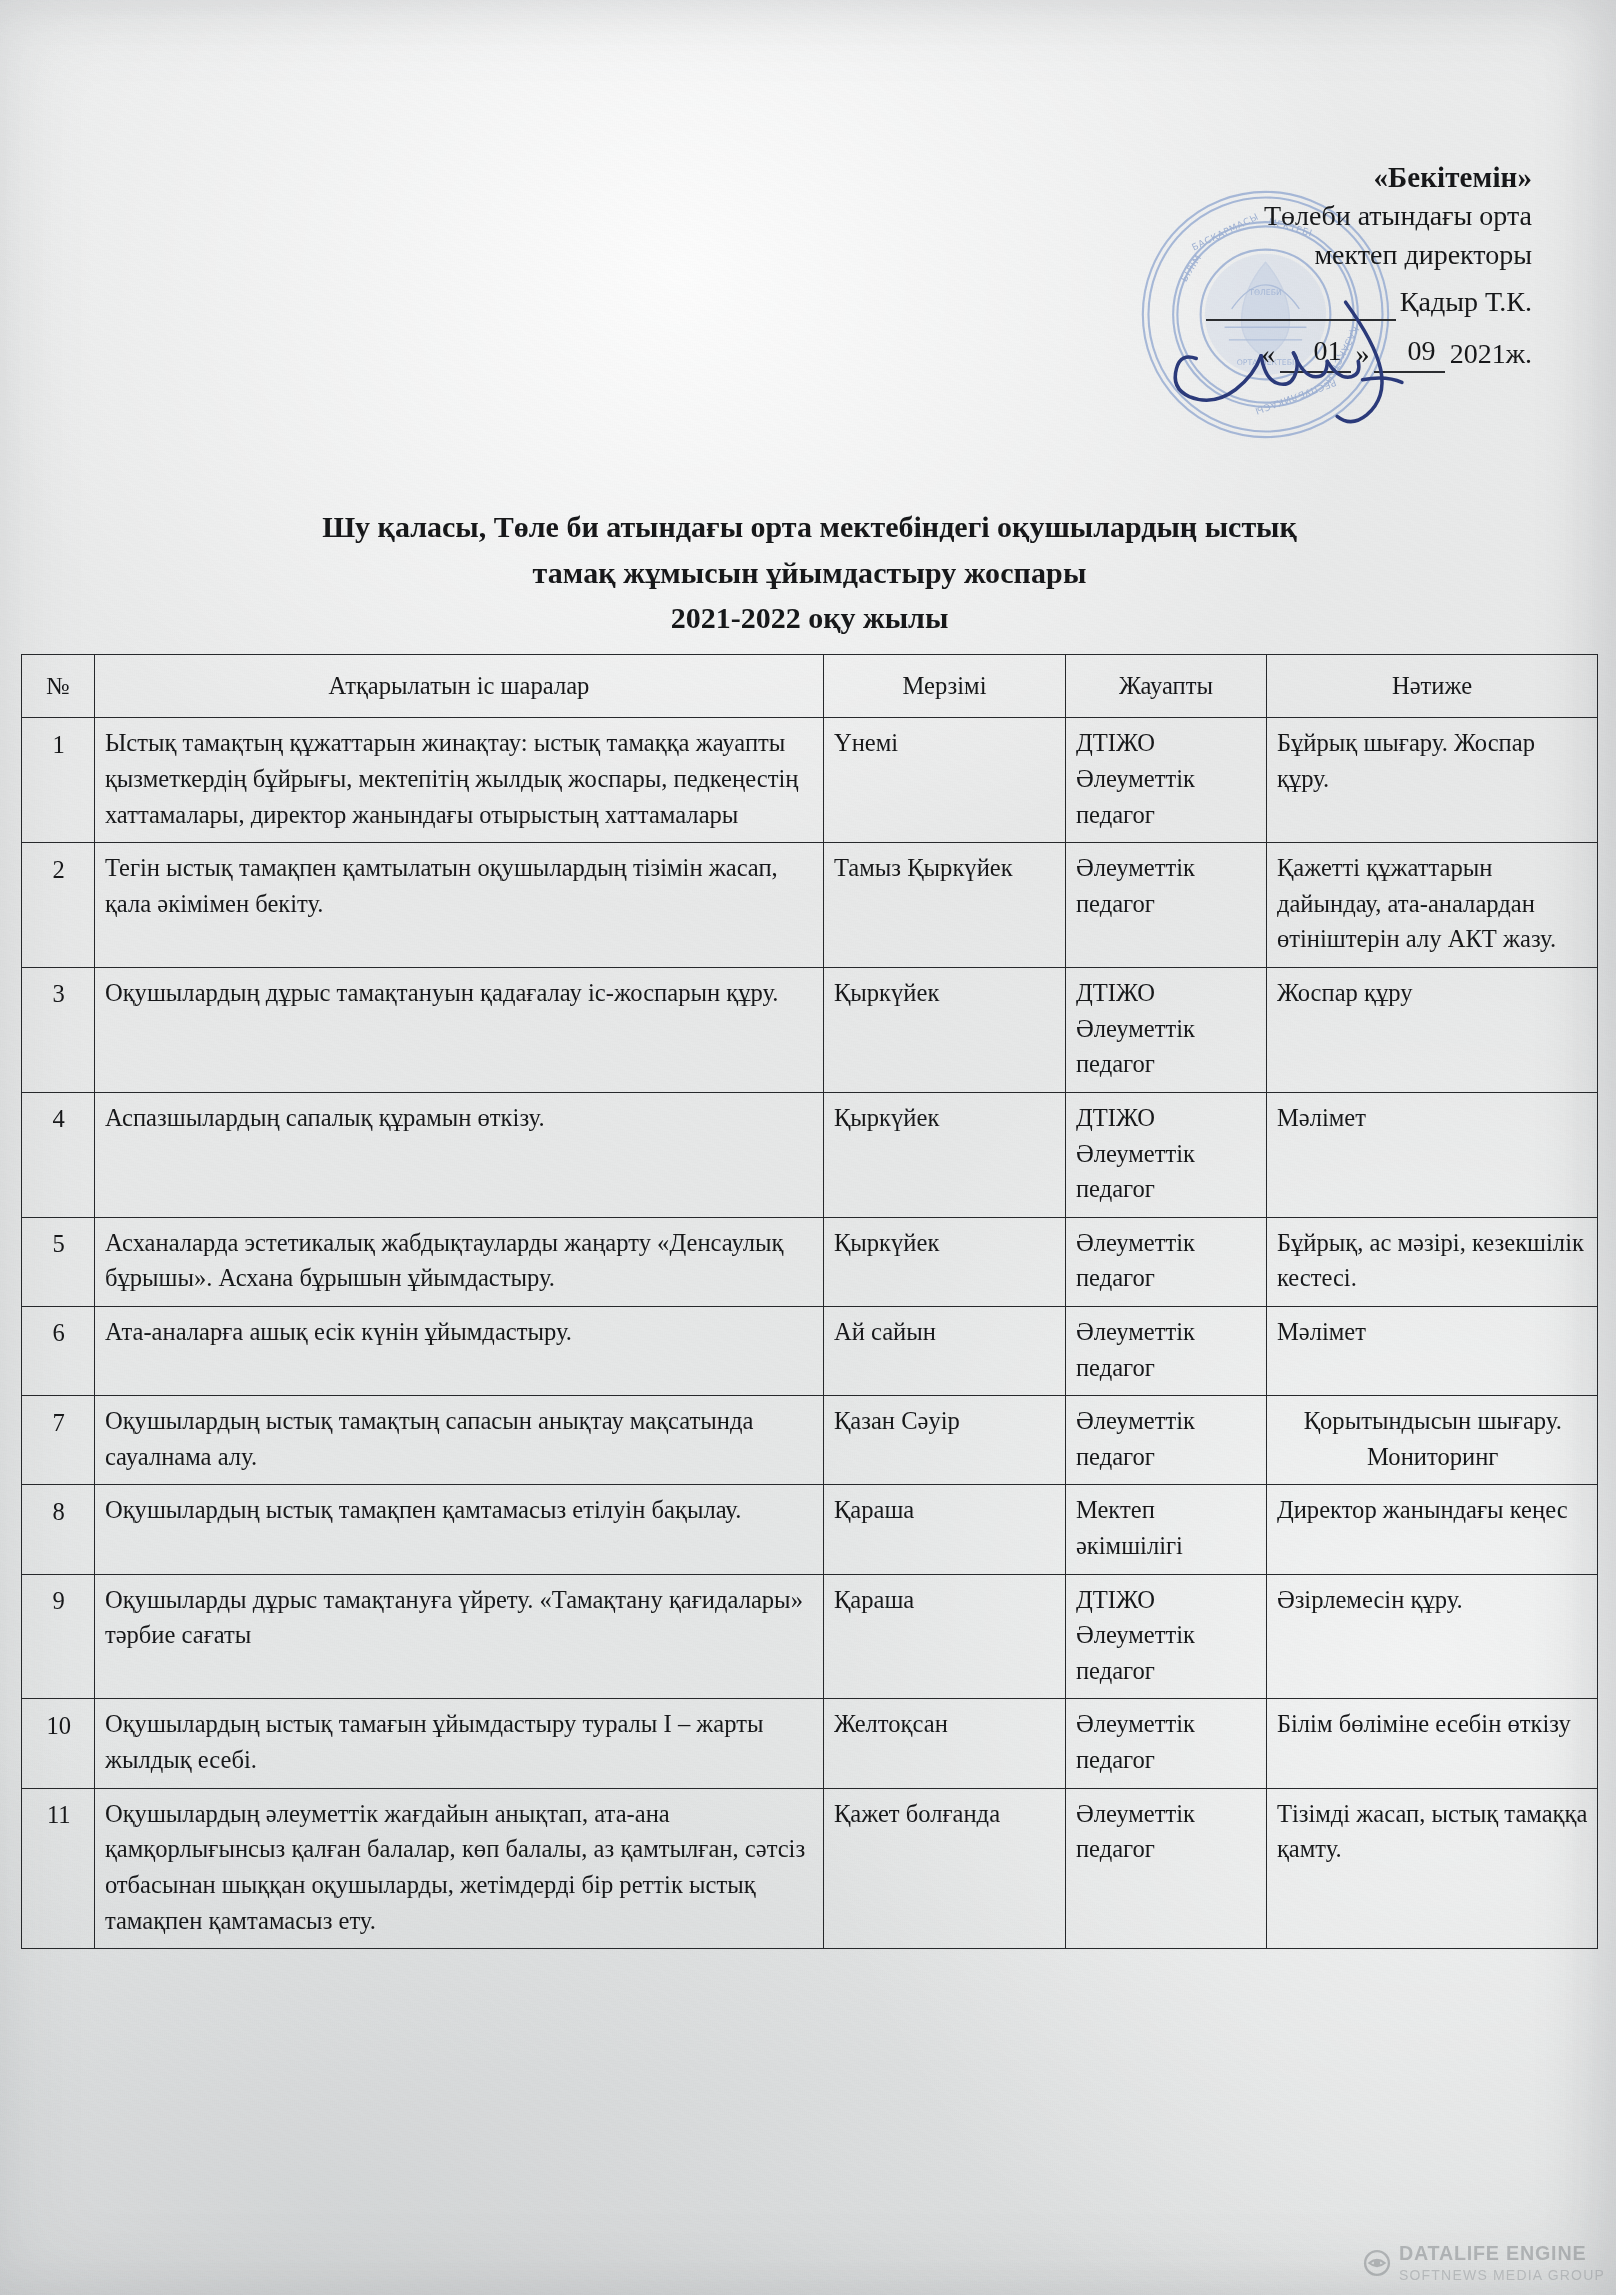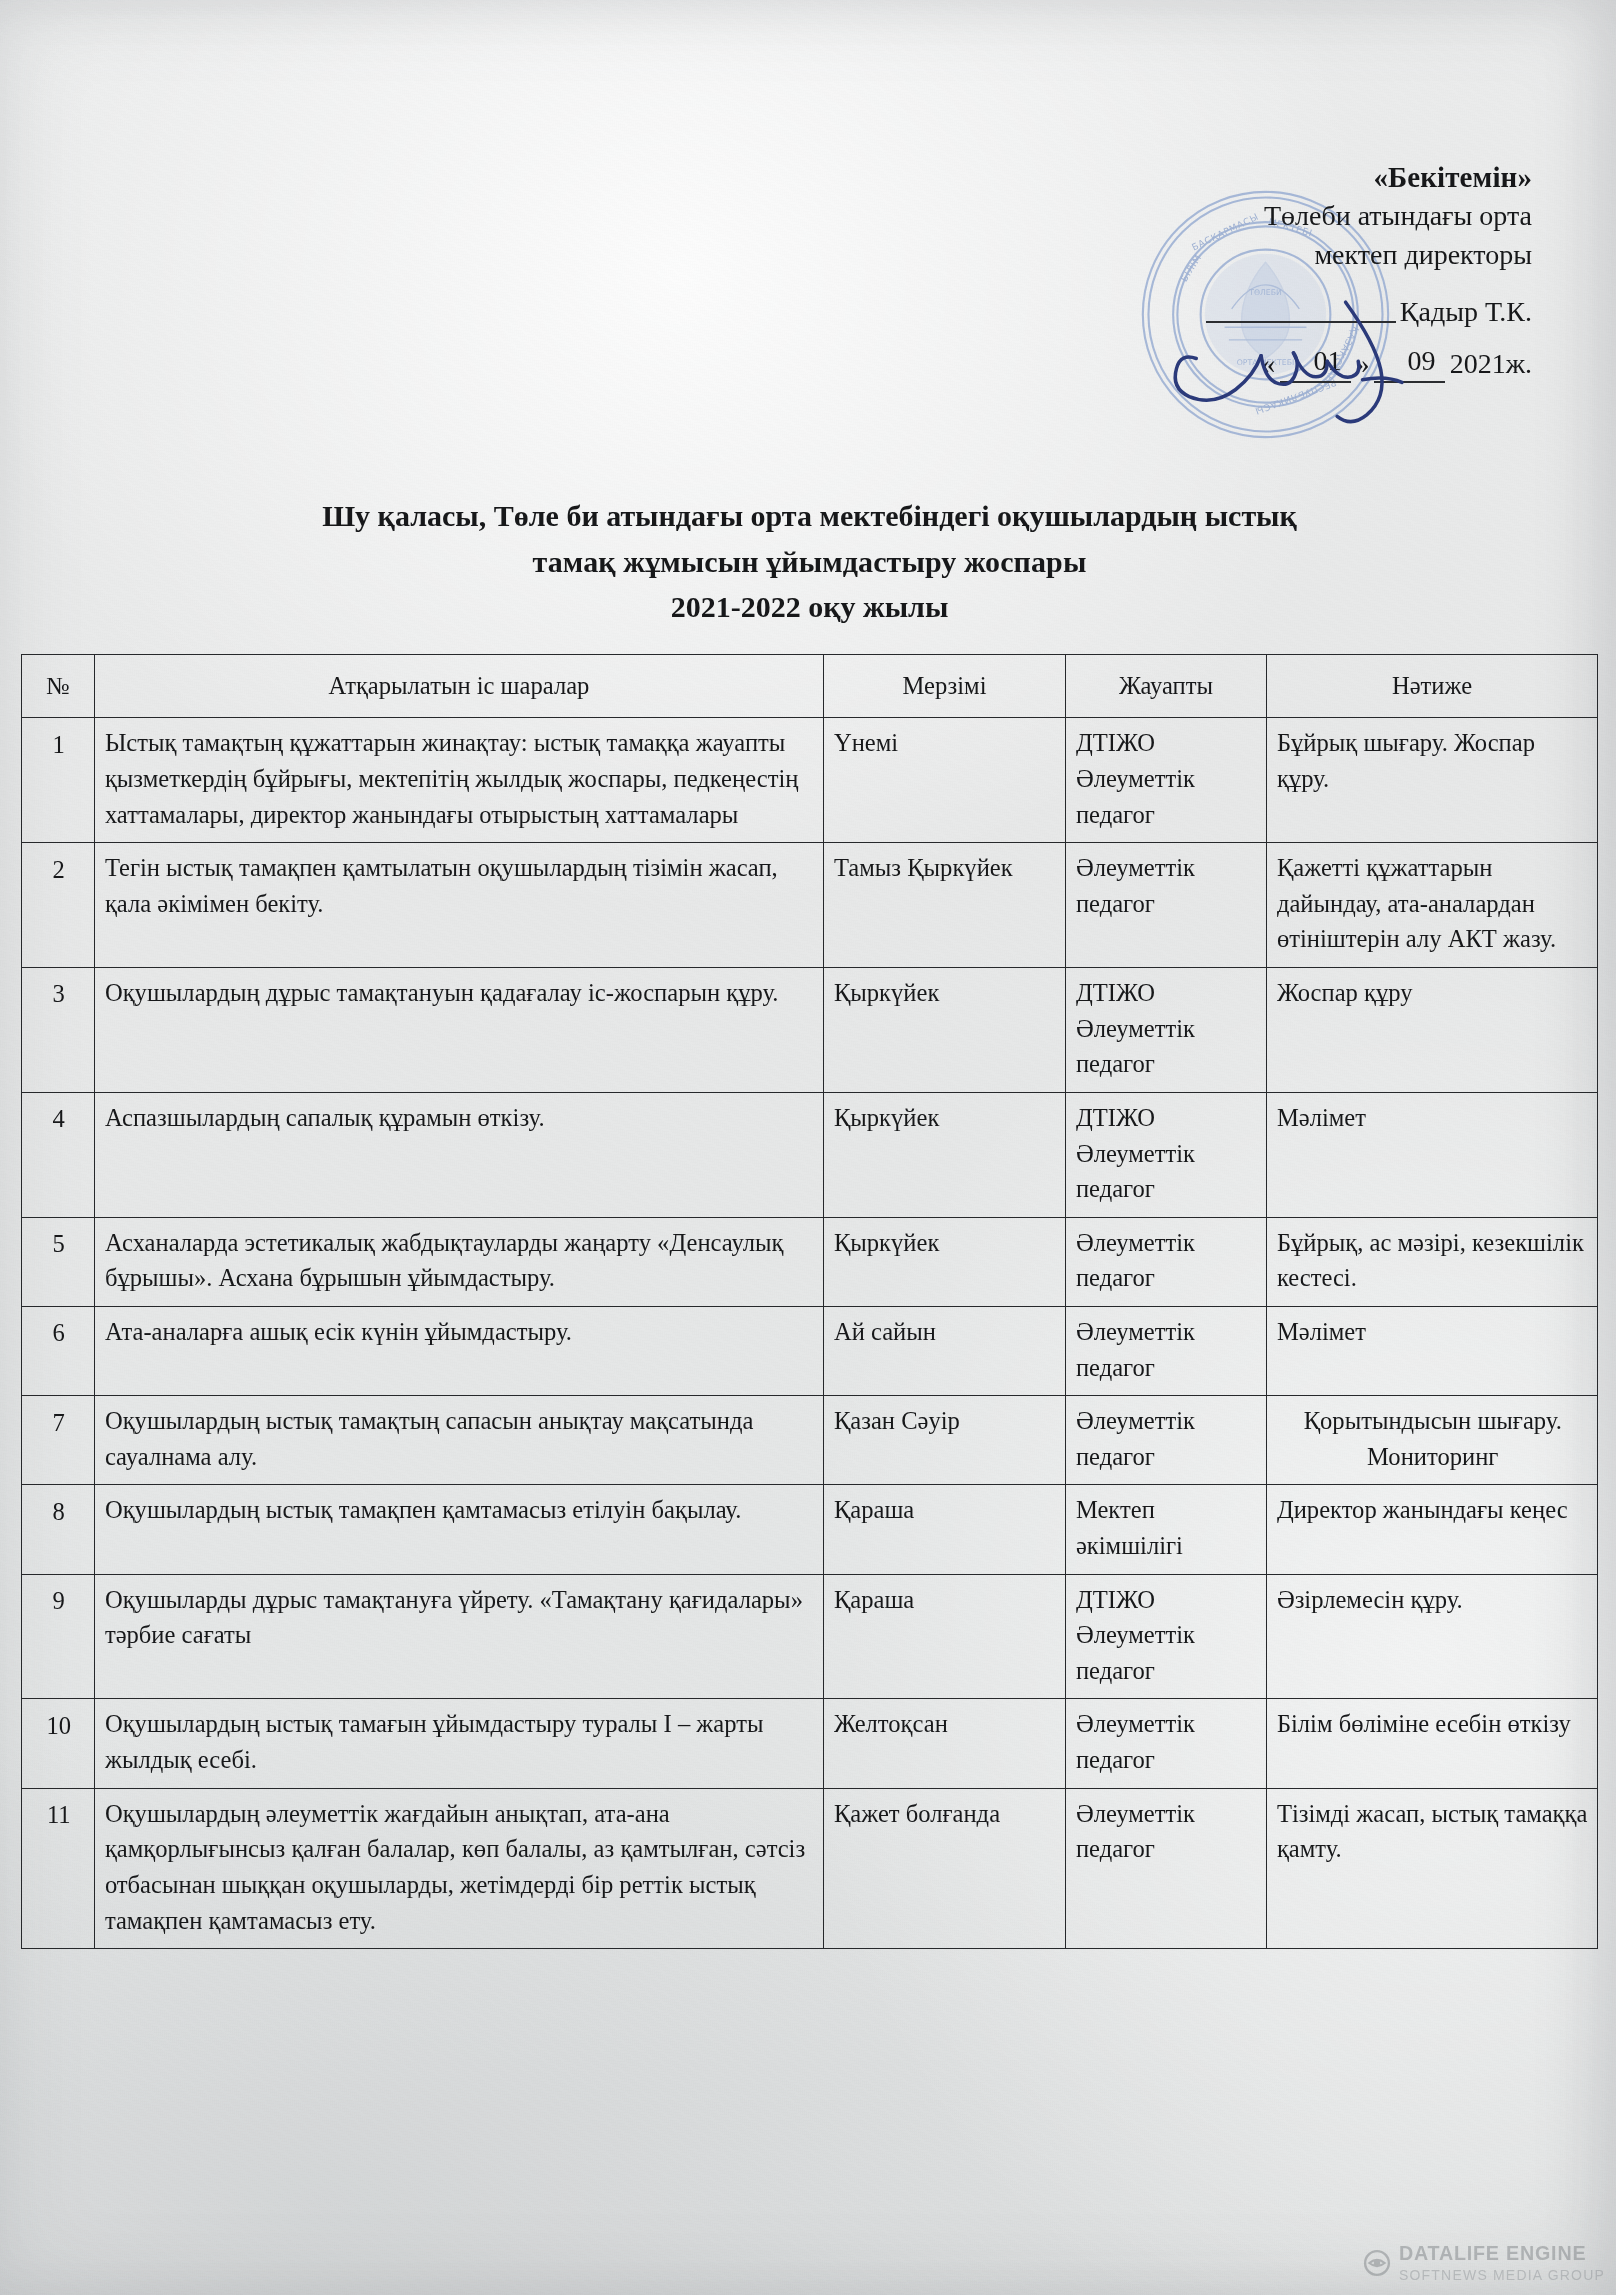--- a/index.html
+++ b/index.html
@@ -57,23 +57,24 @@
   }
   .approval-title {
     font-weight: bold;
     font-size: 29px;
     letter-spacing: 0.1px;
   }
   .approval-line {
     font-size: 28px;
   }
   .sign-row {
-    margin-top: 19px;
+    margin-top: 9px;
     display: flex;
     justify-content: flex-end;
+    align-items: flex-end;
     gap: 0;
   }
   .sign-rule {
     display: inline-block;
     width: 190px;
     border-bottom: 2.1px solid #2b2d30;
     height: 28px;
     margin-right: 4.2px;
   }
   .date-row {
@@ -109,21 +110,21 @@
     top: 274px;
     width: 296px;
     height: 162px;
     z-index: 7;
     pointer-events: none;
   }
 
   
   .doc-title {
     position: absolute;
-    top: 493px;
+    top: 504px;
     left: 120px;
     width: 1379px;
     text-align: center;
     font-weight: bold;
     font-size: 30px;
     line-height: 1.52;
     z-index: 5;
   }
   .doc-title .ln { display: block; }
   .doc-title .ln2 { letter-spacing: 0.1px; }

